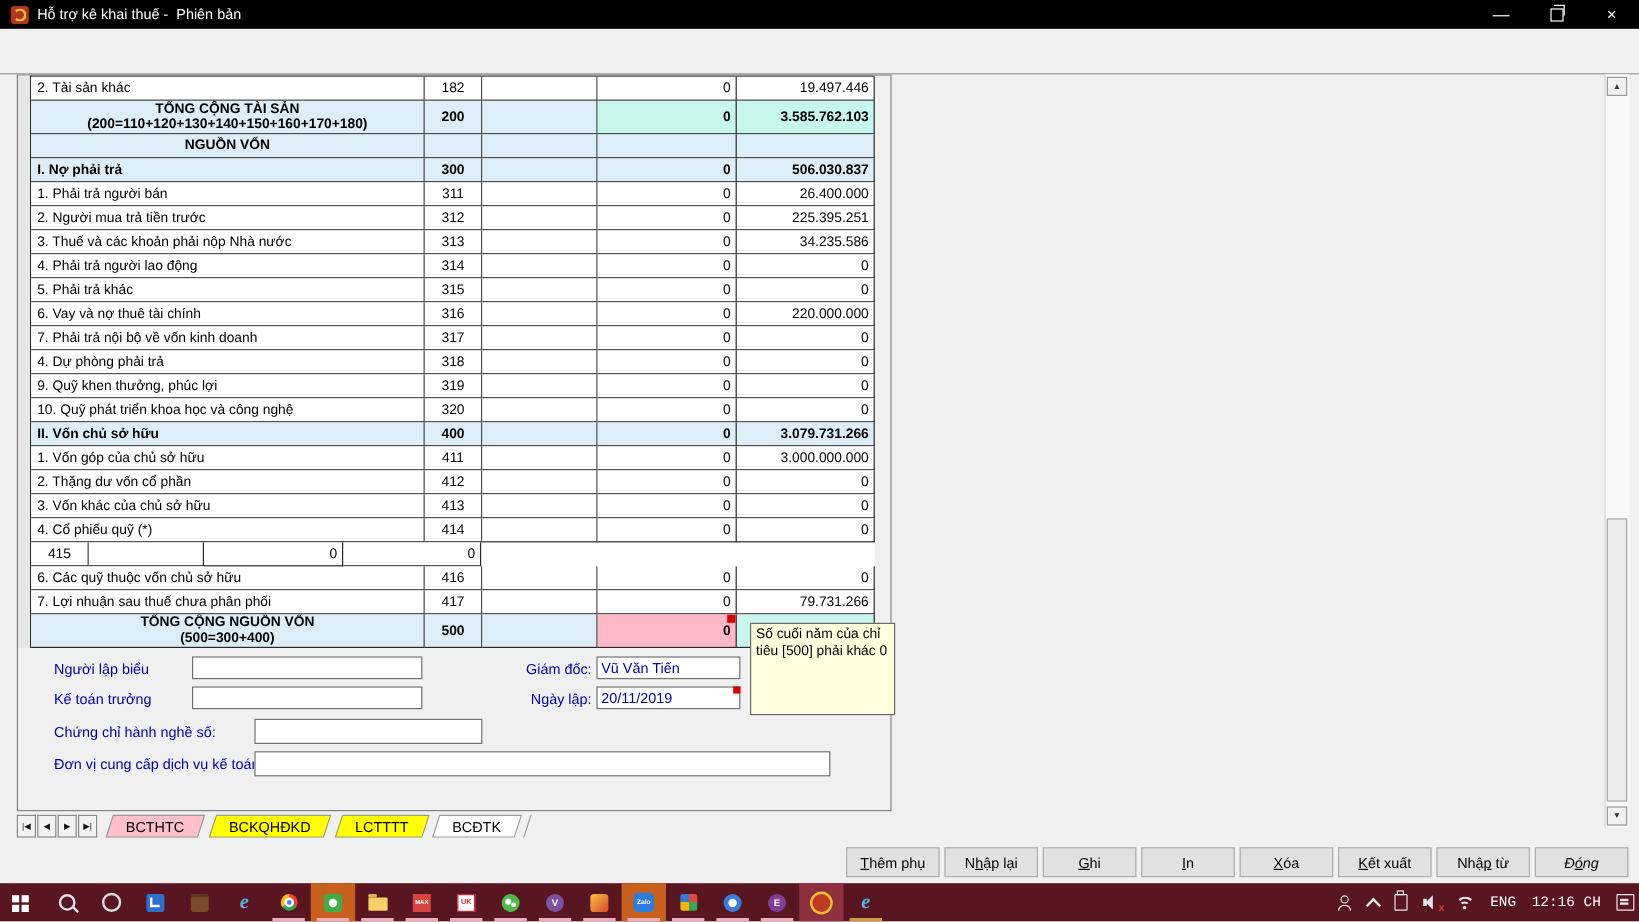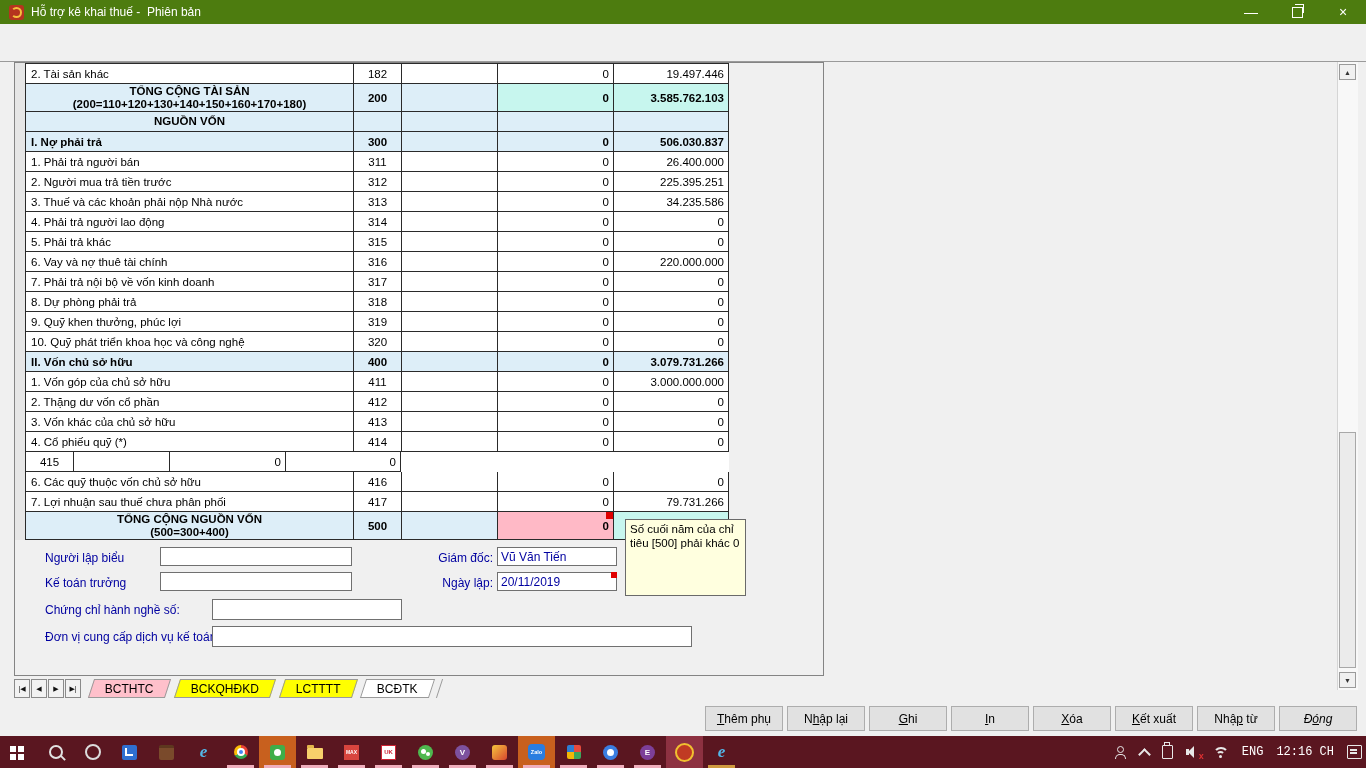--- a/index.html
+++ b/index.html
@@ -1,35 +1,35 @@
 <!DOCTYPE html>
 <html><head>
 <meta charset="utf-8">
 <style>
   html,body{margin:0;padding:0;}
   body{width:1366px;height:768px;position:relative;overflow:hidden;background:#f0f0f0;
        font-family:"Liberation Sans", sans-serif;}
 
   
-  .titlebar{position:absolute;left:0;top:0;width:1366px;height:24px;background:#4d7c0f;color:#fff;
+  .titlebar{position:absolute;left:0;top:0;width:1366px;height:24px;background:#000000;color:#fff;
             display:flex;align-items:center;z-index:10;}
   .app-ico{width:15px;height:15px;margin:0 7px 0 9px;background:#b5341f;border-radius:3px;position:relative;flex:none;}
   .app-ico::after{content:"";position:absolute;left:2px;top:2px;right:2px;bottom:2px;border-radius:50%;
                   border:2px solid #f5c13d;border-left-color:transparent;box-sizing:border-box;}
   .title{font-size:12px;white-space:pre;}
   .wctl{margin-left:auto;display:flex;height:100%;}
   .wbtn{width:46px;height:100%;display:flex;align-items:center;justify-content:center;font-size:14px;color:#fff;}
   .maxbox{width:9px;height:9px;border:1px solid #fff;position:relative;}
   .maxbox::before{content:"";position:absolute;left:2px;top:-4px;width:8px;height:8px;
                   border-top:1px solid #fff;border-right:1px solid #fff;}
 
   .hline{position:absolute;left:0;top:61px;width:1366px;height:1px;background:#9a9a9a;}
 
   
-  .panel{position:absolute;left:14px;top:62px;width:810px;height:614px;background:#f0f0f0;
+  .panel{position:absolute;left:14px;top:62px;width:729px;height:614px;background:#f0f0f0;
          border:1px solid #848484;box-sizing:border-box;}
   .selstrip{position:absolute;left:0;top:0;width:10px;height:477px;background:#e6e6e6;border-right:1px solid #3a3a3a;}
 
   .grid{position:absolute;left:10px;top:0;width:703px;border-top:1px solid #2a2a2a;border-left:1px solid #2a2a2a;background:#fff;}
   .tr{display:flex;height:20px;}
   .tr.h28{height:28px;}
   .td{box-sizing:border-box;border-right:1px solid #2a2a2a;border-bottom:1px solid #2a2a2a;
       font-size:11.5px;color:#000;overflow:hidden;display:flex;align-items:center;background:#fff;}
   .nm{width:328px;padding-left:5px;}
   .cd{width:48px;justify-content:center;}
@@ -236,21 +236,21 @@
         <div class="td v5">220.000.000</div>
       </div>
     <div class="tr">
         <div class="td nm">7. Phải trả nội bộ về vốn kinh doanh</div>
         <div class="td cd">317</div>
         <div class="td c3"></div>
         <div class="td v4">0</div>
         <div class="td v5">0</div>
       </div>
     <div class="tr">
-        <div class="td nm">8. Dự phòng phải trả</div>
+        <div class="td nm">4. Dự phòng phải trả</div>
         <div class="td cd">318</div>
         <div class="td c3"></div>
         <div class="td v4">0</div>
         <div class="td v5">0</div>
       </div>
     <div class="tr">
         <div class="td nm">9. Quỹ khen thưởng, phúc lợi</div>
         <div class="td cd">319</div>
         <div class="td c3"></div>
         <div class="td v4">0</div>

